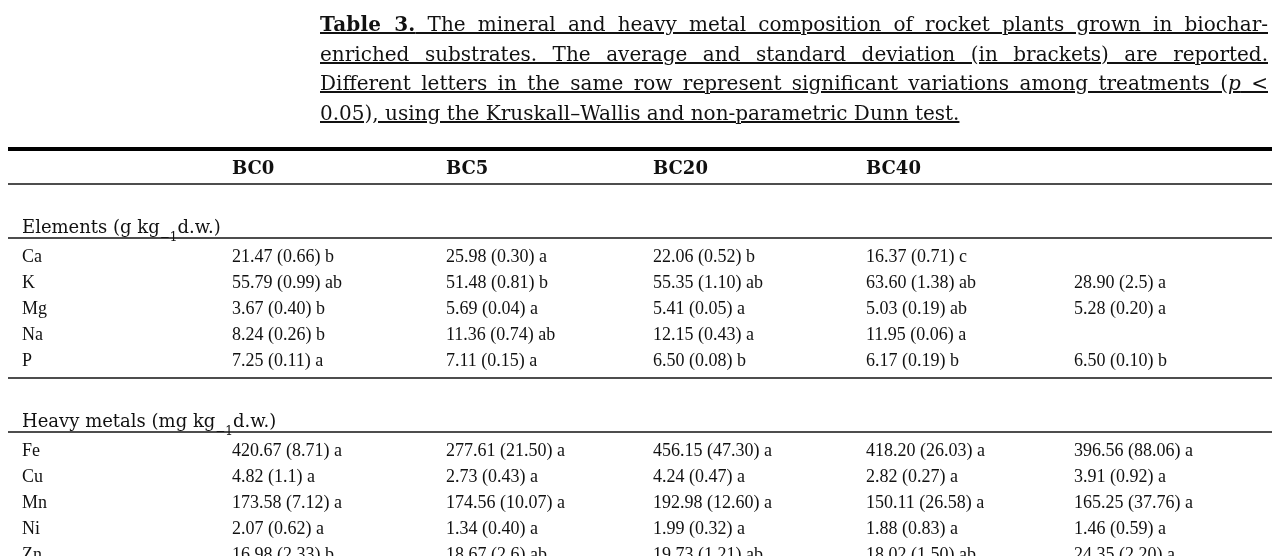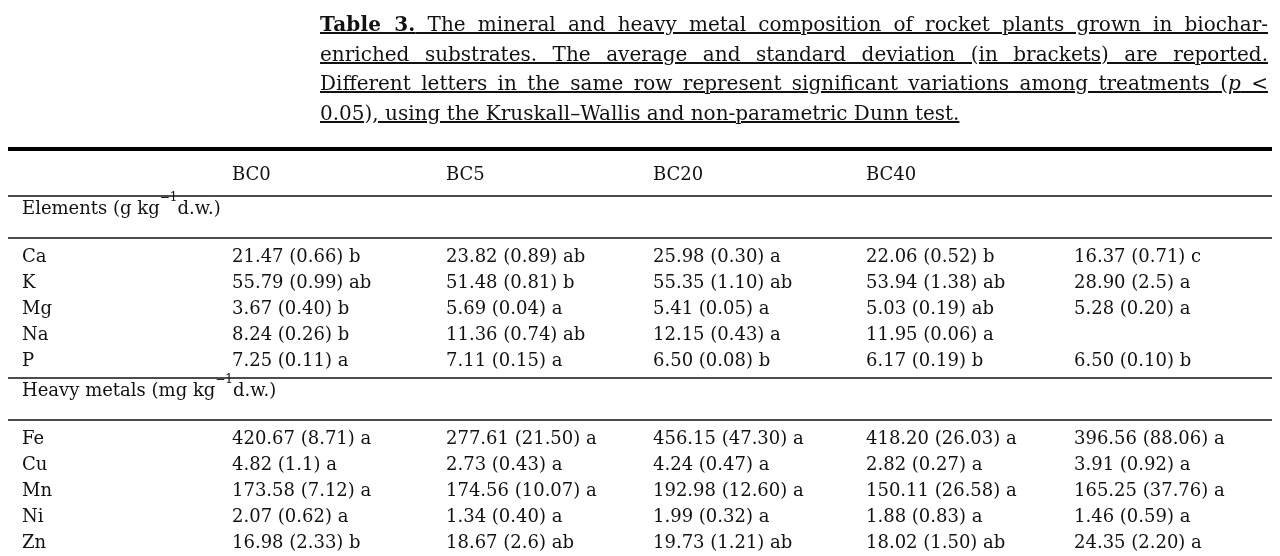--- a/index.html
+++ b/index.html
@@ -22,35 +22,35 @@
   .table-wrap { margin: 19px 8px 0 8px; }
   .rule { width: 100%; }
   .rule.thick { height: 4px; background: #000000; }
   .rule.thin  { height: 2px; background: #4d4d4d; }
   .grid {
     display: grid;
     grid-template-columns: 210px 214px 207px 213px 208px auto;
     padding: 0 14px;
   }
   .header-row {
-    height: 44px;
+    height: 32px;
     align-items: center;
-    font-weight: normal;
+    font-weight: bold;
     font-size: 18px;
   }
   .section-row {
-    height: 40px;
+    height: 52px;
     display: flex;
-    align-items: flex-start;
+    align-items: flex-end;
     padding: 0 14px;
     font-size: 18px;
   }
   .section-row sup { font-size: 12px; line-height: 0; }
   .data-block { padding: 4px 14px; font-size: 18px; }
-  .data-row { line-height: 26px; padding: 0; }
+  .data-row { line-height: 26px; padding: 0; font-family: Liberation Serif, serif; }
   .cell { white-space: nowrap; overflow: hidden; }
 </style>
 </head>
 <body>
 
 <div>
 
   <p class="caption"><b>Table 3.</b><span> The mineral and heavy metal composition of rocket plants grown in biochar-enriched substrates. The average and standard deviation (in brackets) are reported. Different letters in the same row represent significant variations among treatments (</span><i>p</i><span> &lt; 0.05), using the Kruskall–Wallis and non-parametric Dunn test.</span></p>
 
   <div class="table-wrap">
@@ -69,31 +69,30 @@
         <div class="section-row">
           <span>Elements (g kg</span>
           <sup>−1</sup>
           <span> d.w.)</span>
         </div>
         <div class="rule thin"></div>
         <div class="data-block">
           <div class="grid data-row">
             <div class="cell">Ca</div>
             <div class="cell">21.47 (0.66) b</div>
-            <div class="cell">23.82 (0.89) ab</div>
             <div class="cell">25.98 (0.30) a</div>
             <div class="cell">22.06 (0.52) b</div>
             <div class="cell">16.37 (0.71) c</div>
           </div>
           <div class="grid data-row">
             <div class="cell">K</div>
             <div class="cell">55.79 (0.99) ab</div>
             <div class="cell">51.48 (0.81) b</div>
             <div class="cell">55.35 (1.10) ab</div>
-            <div class="cell">53.94 (1.38) ab</div>
+            <div class="cell">63.60 (1.38) ab</div>
             <div class="cell">28.90 (2.5) a</div>
           </div>
           <div class="grid data-row">
             <div class="cell">Mg</div>
             <div class="cell">3.67 (0.40) b</div>
             <div class="cell">5.69 (0.04) a</div>
             <div class="cell">5.41 (0.05) a</div>
             <div class="cell">5.03 (0.19) ab</div>
             <div class="cell">5.28 (0.20) a</div>
           </div>

